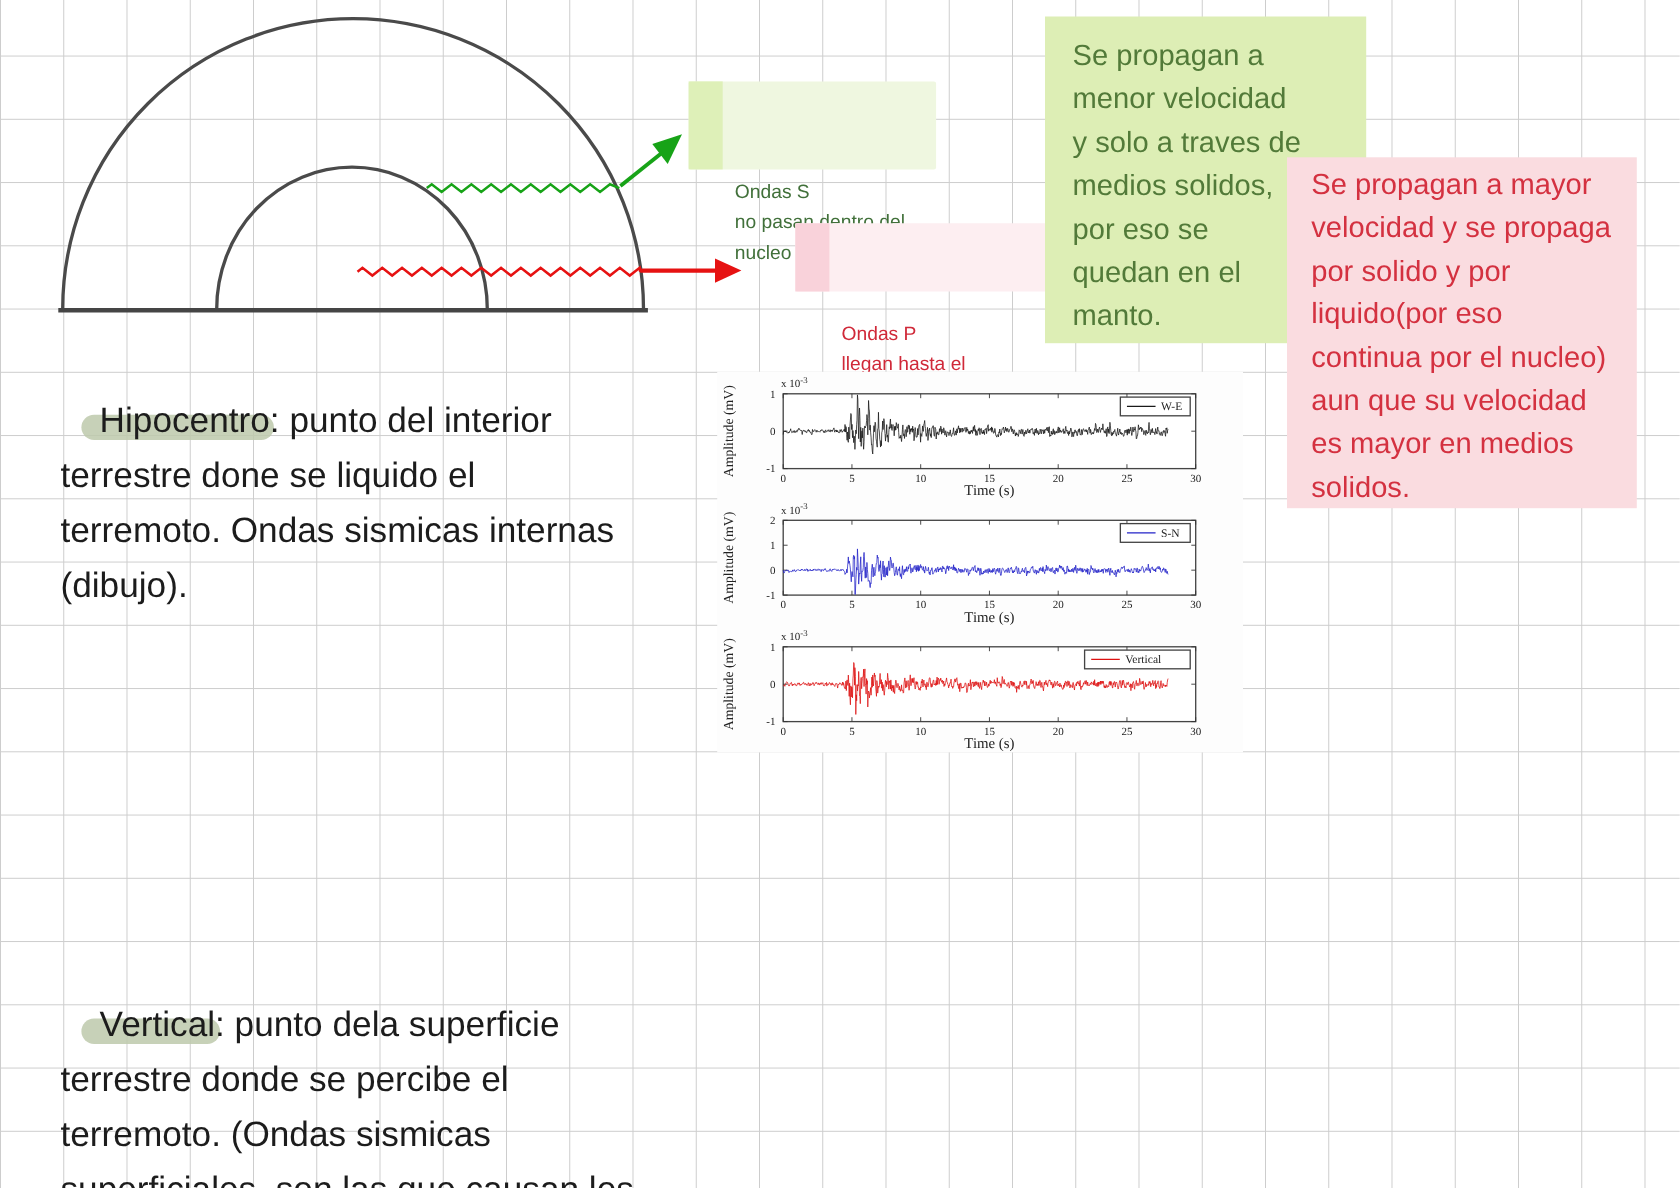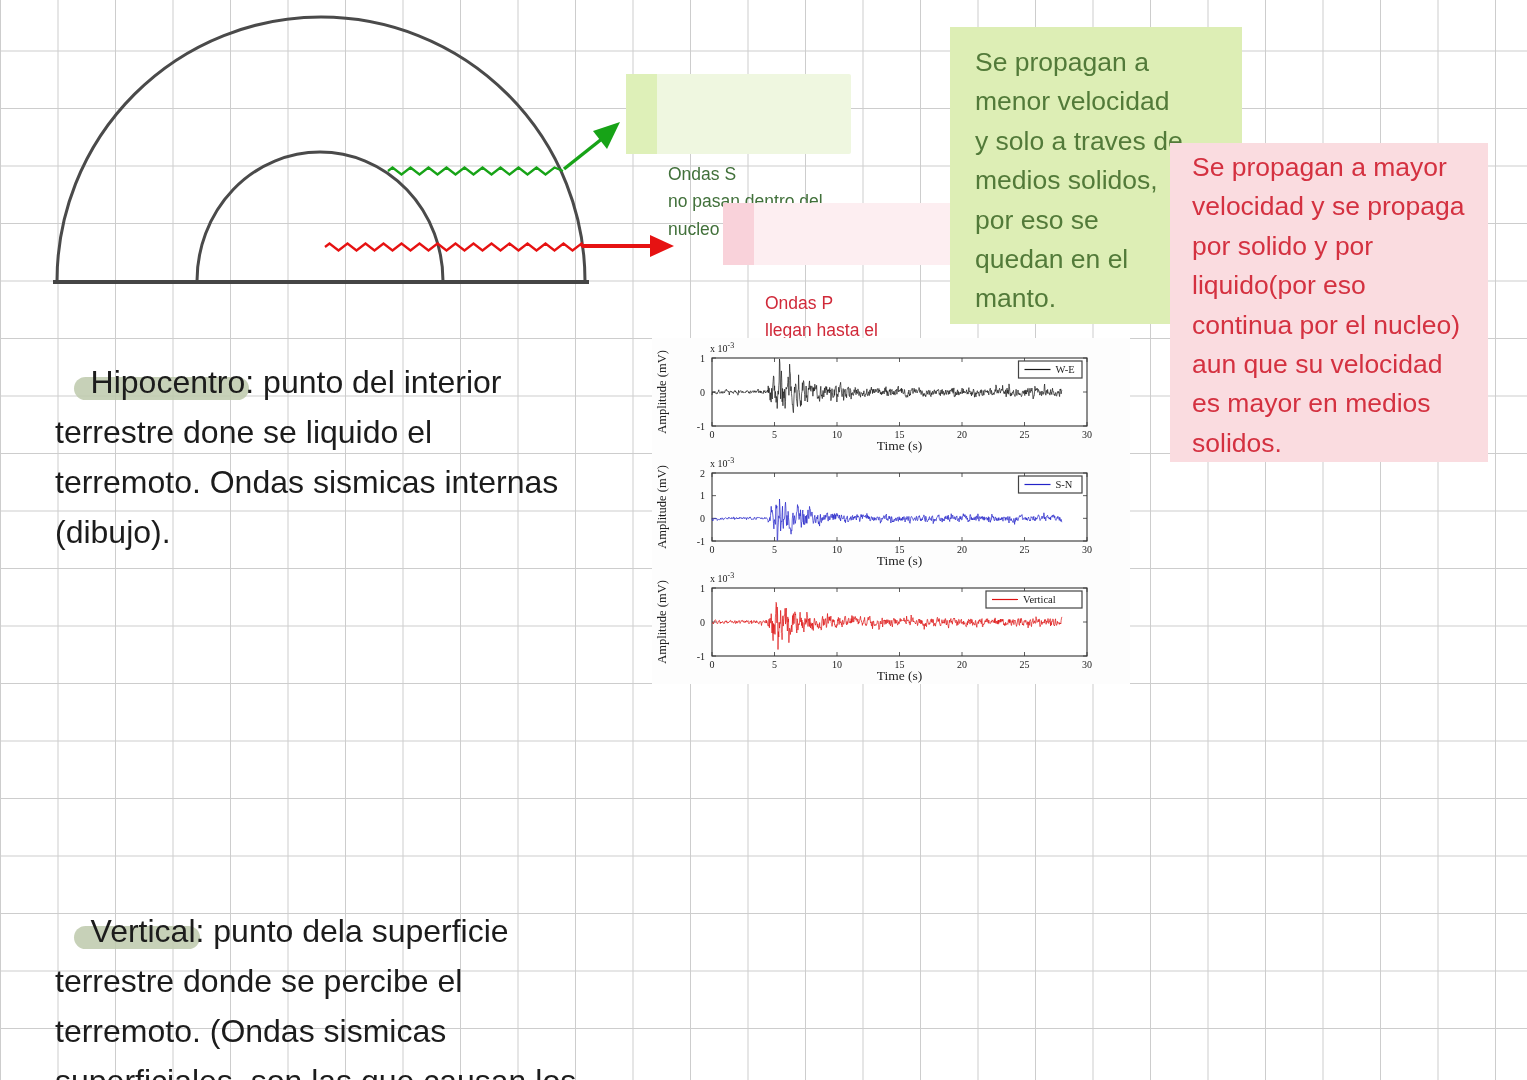--- a/index.html
+++ b/index.html
@@ -28,21 +28,21 @@
   .tagbox .txt{position:relative;padding-left:42px;padding-top:4px;}
   .tag-green{background:#eff7e0;color:#41703a;}
   .tag-green .strip{background:#def0b8;}
   .tag-pink{background:#fdeef1;color:#d02939;}
   .tag-pink .strip{background:#f9d2da;}
   
   .note{
     white-space:pre;
     font-size:26.5px;line-height:39.4px;
   }
-  .note-green{background:#ddeeb5;color:#527a39;padding:16px 0 0 25px;margin-top:12px;}
+  .note-green{background:#ddeeb5;color:#527a39;padding:16px 0 0 25px;}
   .note-red{background:#fadce0;color:#d43140;padding:5px 0 0 22px;}
   
   .para{
     white-space:pre;
     font-size:32px;line-height:50px;
     position:relative;z-index:0;
   }
   .term{position:relative;}
   .term::before{
     content:"";position:absolute;z-index:-1;

